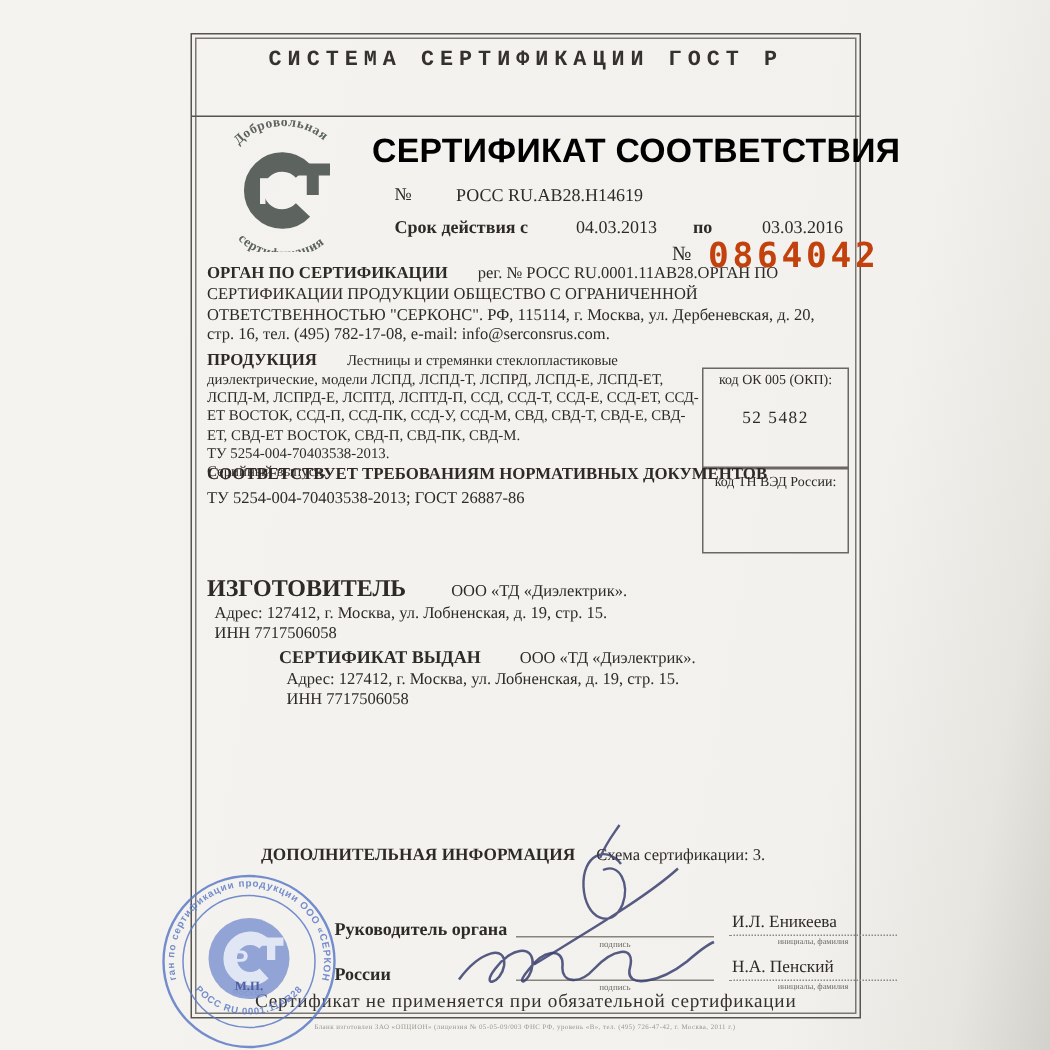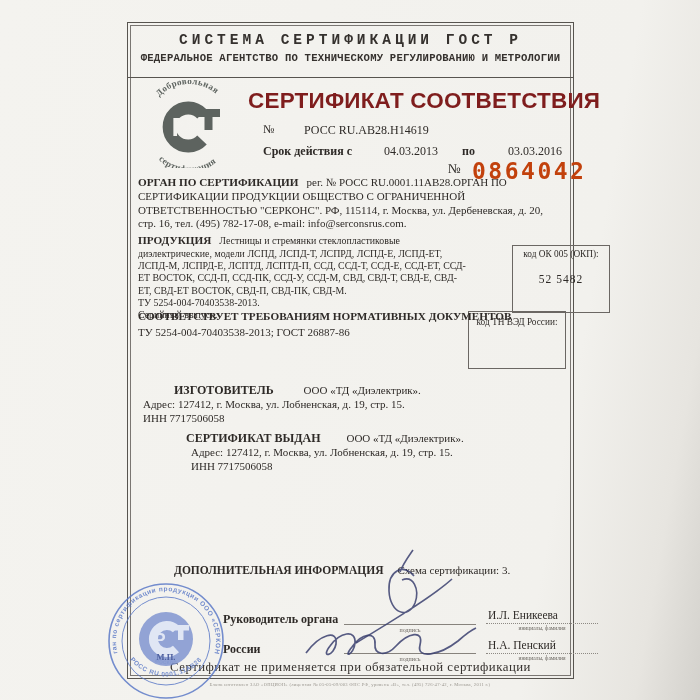--- a/index.html
+++ b/index.html
@@ -22,30 +22,30 @@
   }
   .hdr{
     position:absolute;left:0;right:0;top:0;height:54px;
     border-bottom:1.4px solid #57544f;text-align:center;font-family:Liberation Mono, monospace;
   }
   .hdr-l1{margin-top:9px;font-weight:bold;font-size:14.5px;letter-spacing:4px;color:#35312e;}
   .hdr-l2{margin-top:4px;font-weight:bold;font-size:10.6px;letter-spacing:0.2px;color:#35312e;}
   .cert-title{
     position:absolute;left:120px;top:65px;
     font-family:"Liberation Sans",sans-serif;font-weight:bold;
-    font-size:22.5px;color:#7f1d1d;letter-spacing:0.2px;white-space:nowrap;
+    font-size:22.5px;color:#000000;letter-spacing:0.2px;white-space:nowrap;
   }
   .abs{position:absolute;white-space:nowrap;}
   .f12{font-size:12px;} .bold{font-weight:bold;}
   .blank-number{
     font-family:"DejaVu Sans Mono",monospace;font-weight:bold;
     font-size:23px;letter-spacing:2.5px;color:#c2410c;
   }
   .sec{position:absolute;left:10px;width:424px;font-size:11px;line-height:1.24;white-space:normal;}
-  .sec .lbl{font-weight:bold;font-size:11.2px;margin-right:8px;}
+  .sec .lbl{font-weight:bold;font-size:11.2px;margin-right:20px;}
   .ind{padding-left:5px;}
   .codebox{
     position:absolute;left:340px;width:96px;
     border:1px solid #6b6763;text-align:center;
     font-size:9.3px;color:#2e2a27;background:transparent;
   }
   .codebox .cb-lbl{margin-top:3px;}
   .codebox .cb-val{font-size:11.5px;letter-spacing:1px;margin-top:14px;}
   .sig-label{position:absolute;font-weight:bold;font-size:12px;white-space:nowrap;}
   .sigline{position:absolute;height:0;border-bottom:1px solid #87837d;}
@@ -67,21 +67,20 @@
 </head>
 <body>
 
 <div class="paper"></div>
 
 <div class="frame">
   <div class="frame-inner"></div>
 
   <div class="hdr">
     <div class="hdr-l1">СИСТЕМА СЕРТИФИКАЦИИ ГОСТ Р</div>
-    <div class="hdr-l2">ФЕДЕРАЛЬНОЕ АГЕНТСТВО ПО ТЕХНИЧЕСКОМУ РЕГУЛИРОВАНИЮ И МЕТРОЛОГИИ</div>
   </div>
 
   <svg class="logo-svg" width="96" height="88" viewBox="0 0 96 88">
     <defs>
       <path id="logoArcTop" d="M 9,42 A 39,36 0 0 1 87,38" fill="none"></path>
       <path id="logoArcBottom" d="M 7,52 A 40,37 0 0 0 89,56" fill="none"></path>
     </defs>
     <text font-size="9" font-weight="bold" fill="#5d635f" letter-spacing="0.4" font-family="Liberation Serif, serif">
       <textPath href="#logoArcTop" startOffset="50%" text-anchor="middle">Добровольная</textPath>
     </text>
@@ -112,35 +111,35 @@
   <div class="sec" style="top:153px;">
     <b class="lbl">ОРГАН ПО СЕРТИФИКАЦИИ</b><span>рег. № РОСС RU.0001.11АВ28.ОРГАН ПО СЕРТИФИКАЦИИ ПРОДУКЦИИ ОБЩЕСТВО С ОГРАНИЧЕННОЙ ОТВЕТСТВЕННОСТЬЮ "СЕРКОНС". РФ, 115114, г. Москва, ул. Дербеневская, д. 20, стр. 16, тел. (495) 782-17-08, e-mail: info@serconsrus.com.</span>
   </div>
 
   <div class="sec" style="top:211px;width:332px;font-size:9.9px;">
     <b class="lbl">ПРОДУКЦИЯ</b><span>Лестницы и стремянки стеклопластиковые диэлектрические, модели ЛСПД, ЛСПД-Т, ЛСПРД, ЛСПД-Е, ЛСПД-ЕТ, ЛСПД-М, ЛСПРД-Е, ЛСПТД, ЛСПТД-П, ССД, ССД-Т, ССД-Е, ССД-ЕТ, ССД-ЕТ ВОСТОК, ССД-П, ССД-ПК, ССД-У, ССД-М, СВД, СВД-Т, СВД-Е, СВД-ЕТ, СВД-ЕТ ВОСТОК, СВД-П, СВД-ПК, СВД-М.</span>
     <div>ТУ 5254-004-70403538-2013.</div>
     <div>Серийный выпуск.</div>
   </div>
 
-  <div class="codebox" style="top:222px;height:66px;margin-left:44px;">
+  <div class="codebox" style="top:222px;height:66px;">
     <div class="cb-lbl">код ОК 005 (ОКП):</div>
     <div class="cb-val">52 5482</div>
   </div>
   <div class="codebox" style="top:288px;height:56px;">
     <div class="cb-lbl" style="margin-top:5px;">код ТН ВЭД России:</div>
   </div>
 
   <div class="sec" style="top:287px;">
     <b class="lbl">СООТВЕТСТВУЕТ ТРЕБОВАНИЯМ НОРМАТИВНЫХ ДОКУМЕНТОВ</b>
     <div style="margin-top:2px;">ТУ 5254-004-70403538-2013; ГОСТ 26887-86</div>
   </div>
 
   <div class="sec" style="top:360px;">
-    <div><b class="lbl" style="font-size:12px;margin-right:30px;margin-left:36px;">ИЗГОТОВИТЕЛЬ</b><span>ООО «ТД «Диэлектрик».</span></div>
+    <div><b class="lbl" style="font-size:16px;margin-right:30px;">ИЗГОТОВИТЕЛЬ</b><span>ООО «ТД «Диэлектрик».</span></div>
     <div class="ind">Адрес: 127412, г. Москва, ул. Лобненская, д. 19, стр. 15.</div>
     <div class="ind">ИНН 7717506058</div>
   </div>
 
   <div class="sec" style="top:408px;margin-left:48px;">
     <div><b class="lbl" style="font-size:12px;margin-right:26px;">СЕРТИФИКАТ ВЫДАН</b><span>ООО «ТД «Диэлектрик».</span></div>
     <div class="ind">Адрес: 127412, г. Москва, ул. Лобненская, д. 19, стр. 15.</div>
     <div class="ind">ИНН 7717506058</div>
   </div>
 

